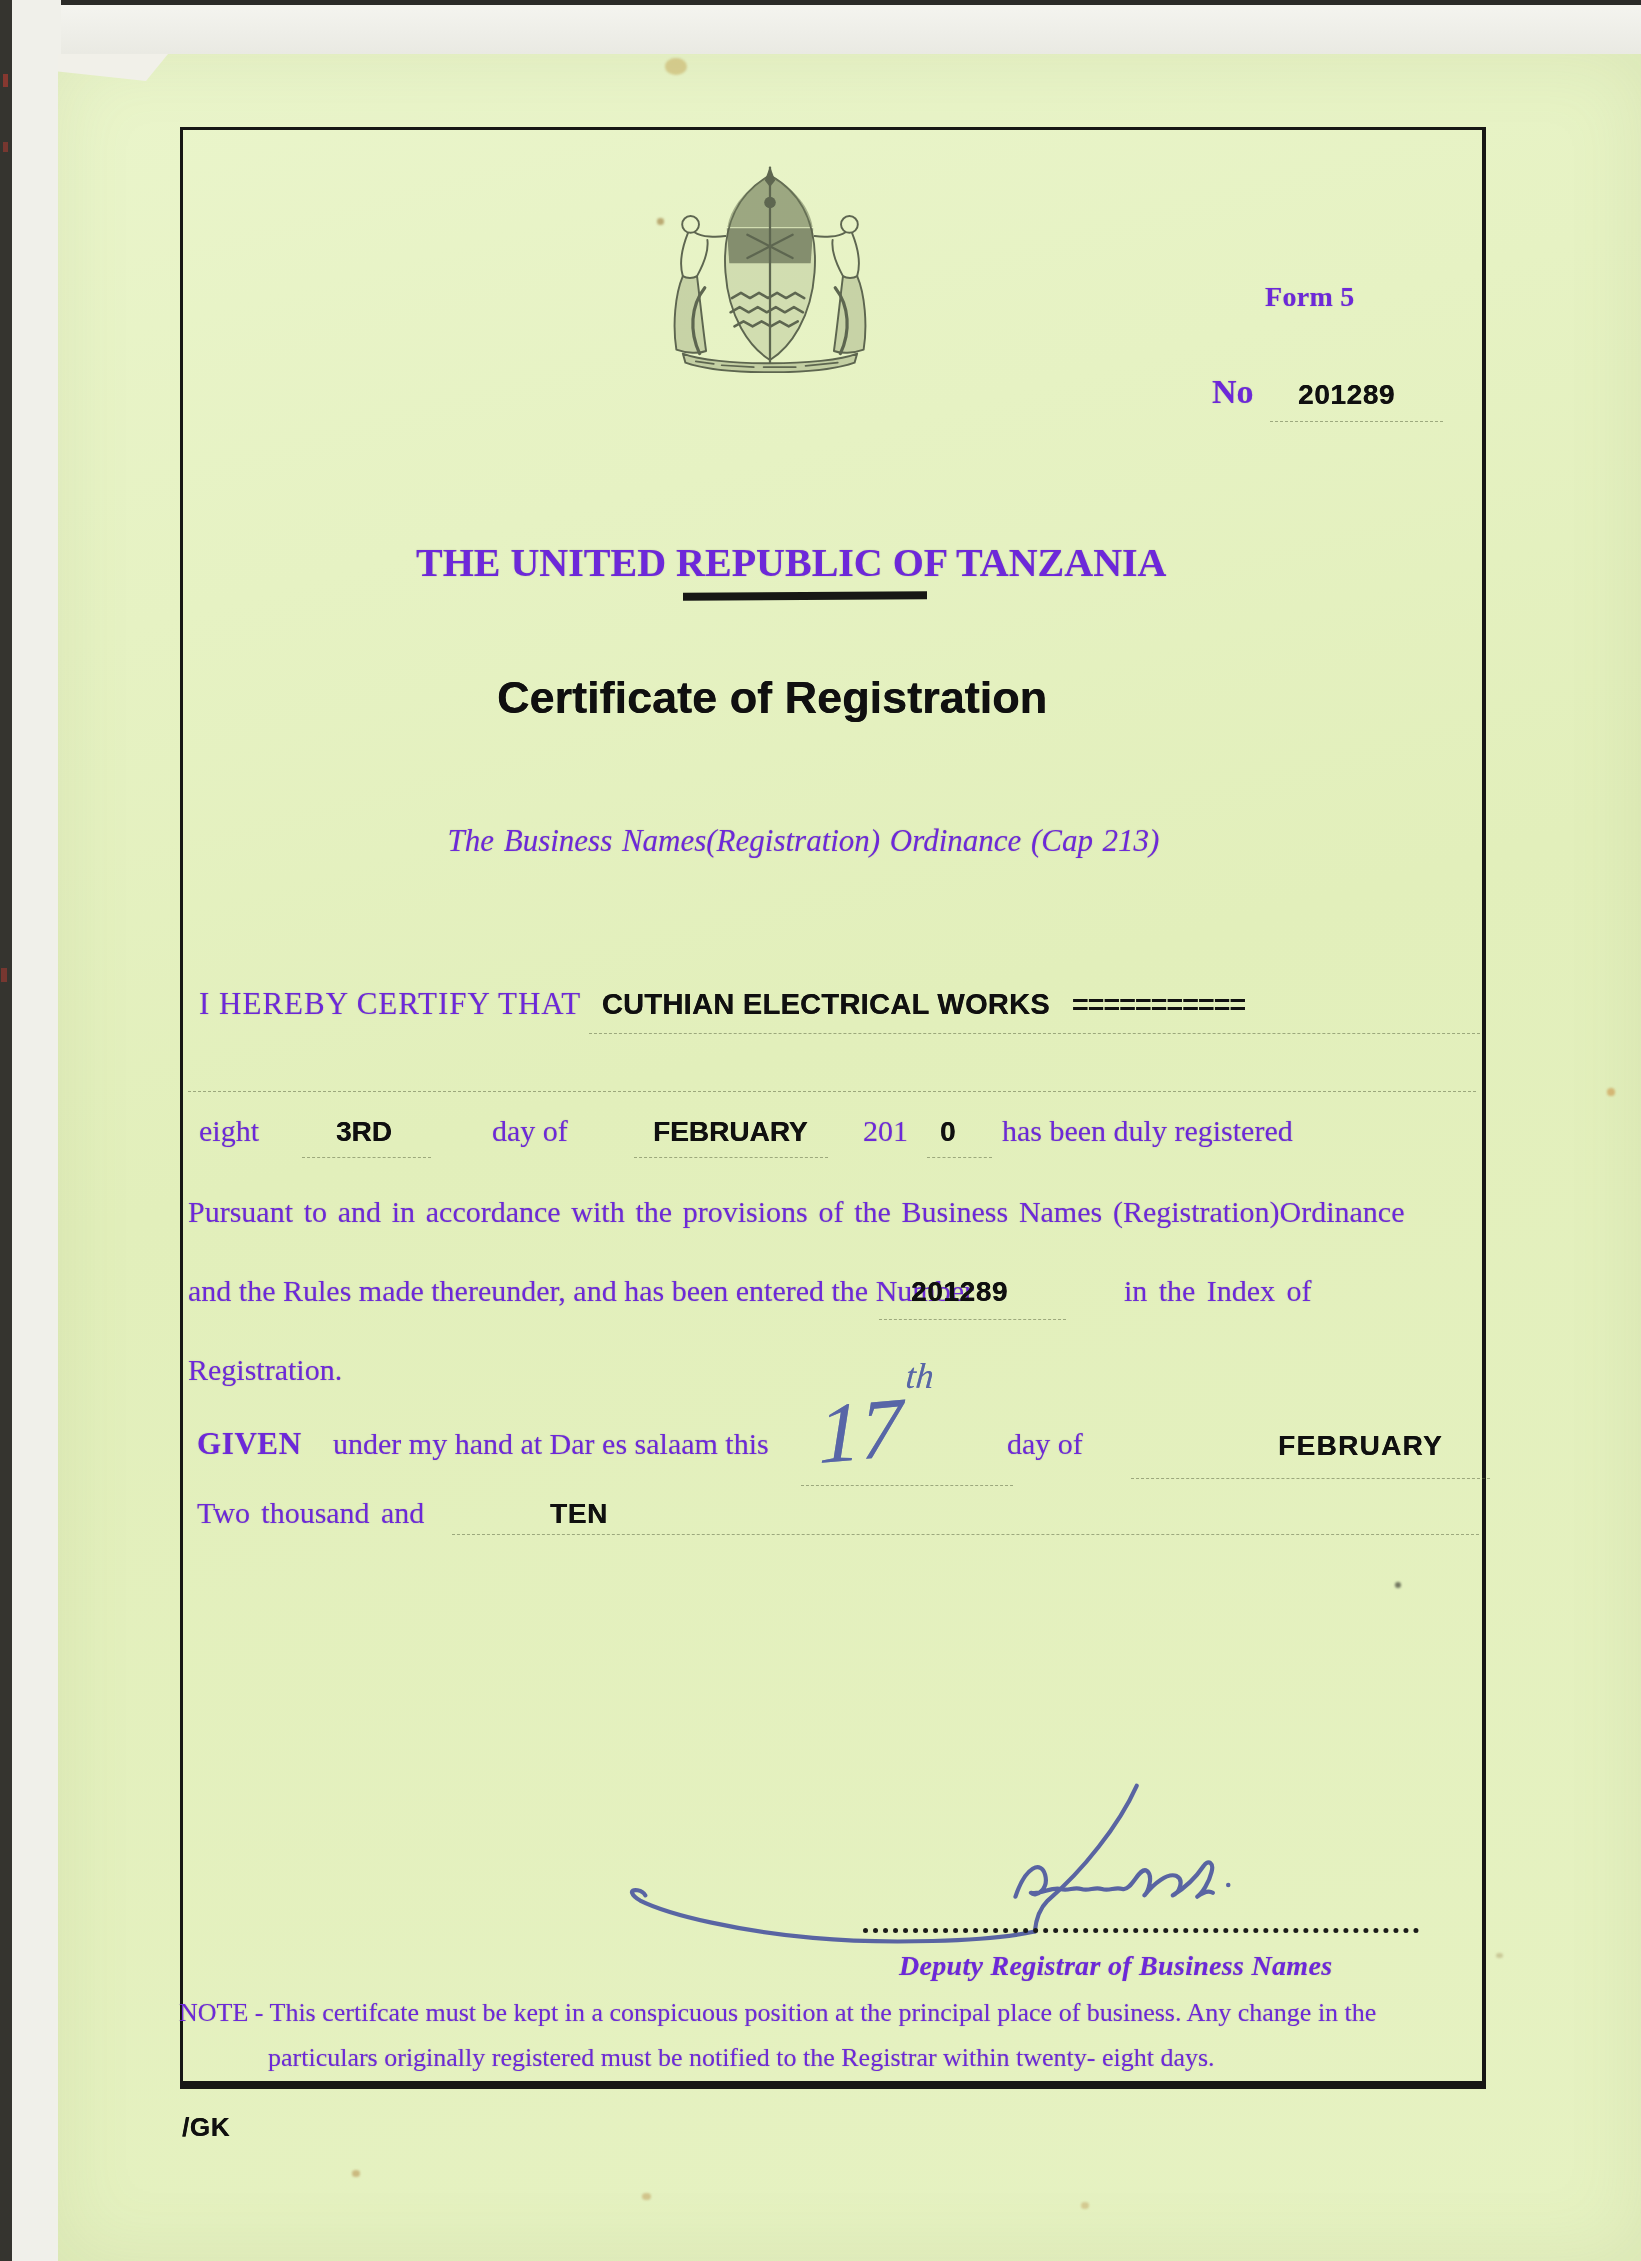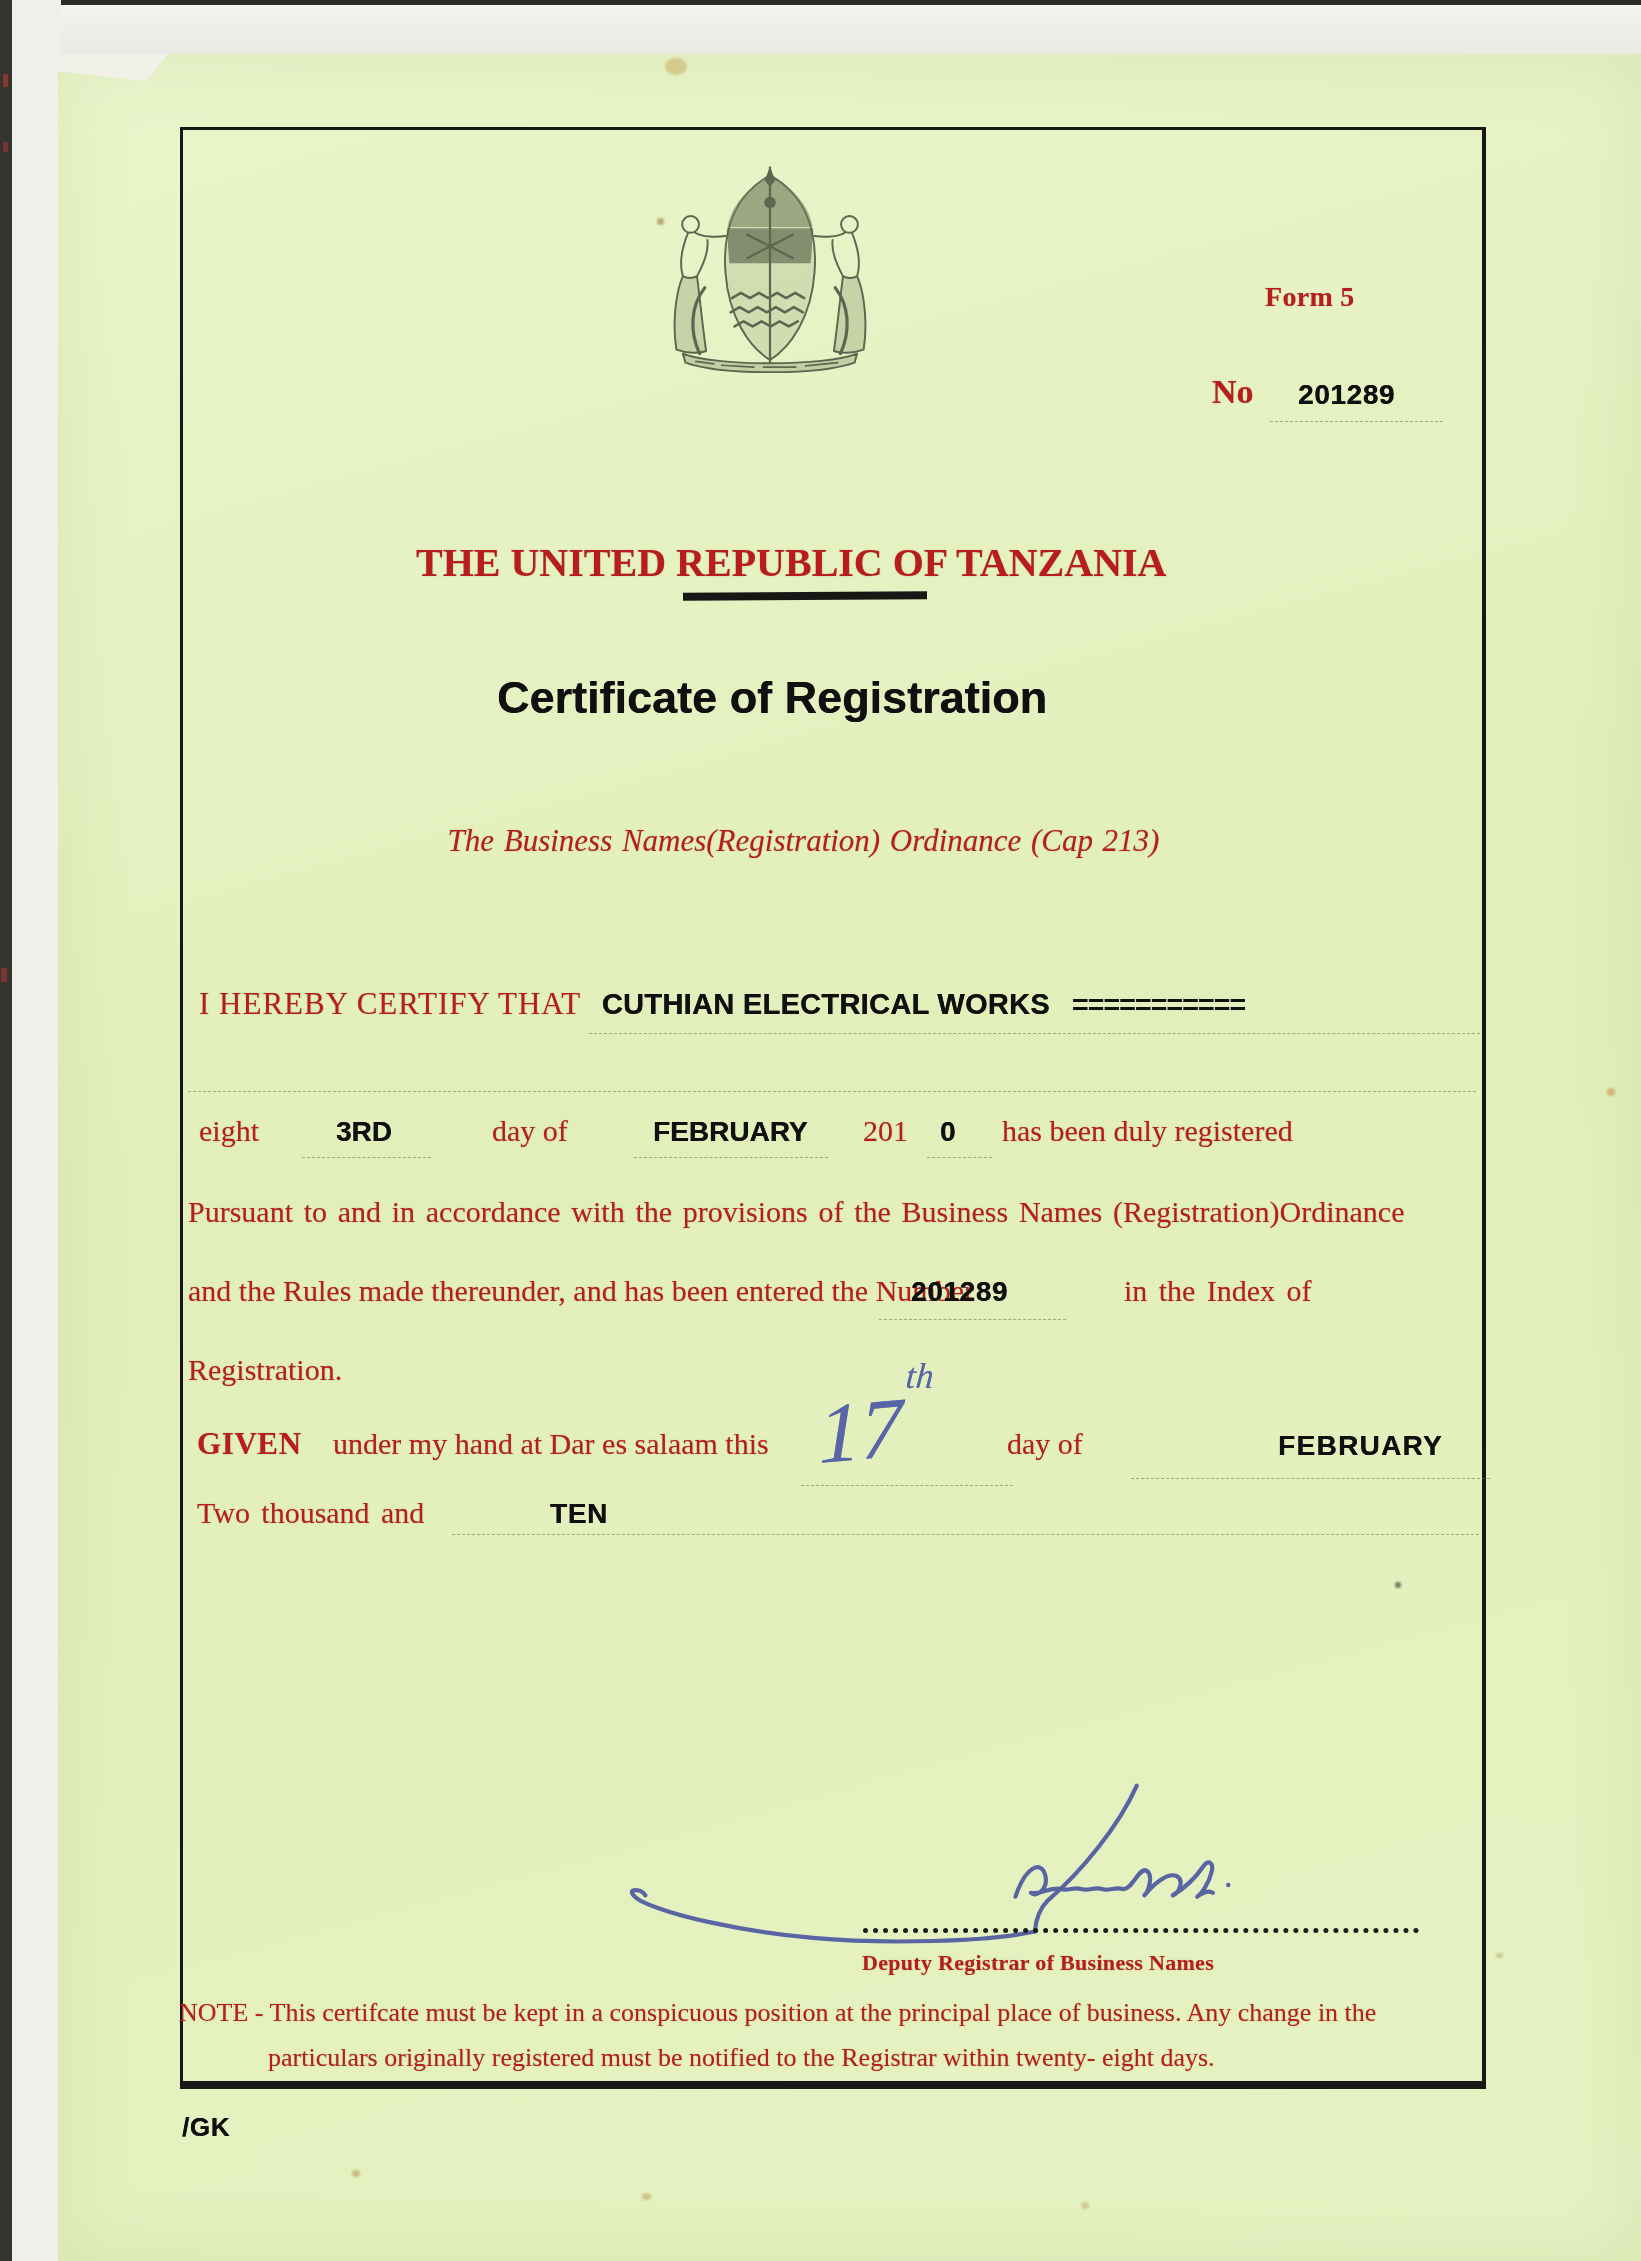--- a/index.html
+++ b/index.html
@@ -22,21 +22,21 @@
     box-shadow:inset 0 0 77px rgba(120,140,70,.12);
   }
   .torn-corner{left:58px;top:54px;width:110px;height:27px;background:#f1f0e9;
     clip-path:polygon(0 0,100% 0,80% 100%,0 65%);}
   
   .frame{
     left:180px;top:127px;width:1306px;height:1962px;box-sizing:border-box;
     border-style:solid;border-color:#171715;
     border-width:3.2px 4.5px 8.4px 3.2px;
   }
-  .ink{color:#b91c1c;text-shadow:0 0 1.3px rgba(30,30,25,.28);}
+  .ink{color:#6d28d9;text-shadow:0 0 1.3px rgba(30,30,25,.28);}
   .typed{font-family:"Liberation Sans","DejaVu Sans",sans-serif;font-weight:700;color:#101010;
          text-shadow:0.3px 0 0 currentColor;}
   .serif-b{font-weight:700;}
   .nowrap{white-space:nowrap;}
   .faint{height:3.2px;border-bottom:1.9px dashed rgba(98,110,72,.55);}
   .dotline{border-bottom:5.8px dotted #1c1c1a;}
   .speck{border-radius:50%;filter:blur(1px);}
   sup.hand{font-size:.42em;position:relative;top:-37px;left:3.9px;display:inline-block;transform:rotate(6deg);}
   .handwriting{
     font-style:italic;color:#4553a4;opacity:.88;font-size:85px;line-height:1;
@@ -147,21 +147,21 @@
   <svg viewBox="0 0 1330 290" width="858" height="187">
     <g stroke="#46519f" fill="none" stroke-width="6.5" stroke-linecap="round" stroke-linejoin="round" opacity="0.88">
       <path d="M832 26 C804 88 748 158 694 204 C684 214 676 230 674 252"></path>
       <path d="M644 198 C660 150 684 142 690 164 C696 186 676 200 668 192 C682 196 700 182 714 186 C726 190 734 182 746 186 C758 190 766 182 778 186 C790 190 798 182 810 186 C824 190 836 150 848 158 C858 166 850 190 844 196 C858 178 880 160 894 166 C906 172 898 192 888 196 C904 186 924 168 936 150 C944 140 952 146 948 160 C944 176 934 192 926 198 C934 192 944 188 950 192"></path>
       <path d="M674 252 C600 268 440 272 330 262 C220 252 110 228 62 204 C48 196 44 186 58 188 C64 189 68 192 70 196"></path>
       <circle cx="974" cy="180" r="3.5" fill="#46519f" stroke="none"></circle>
     </g>
   </svg>
 </div>
 <div class="abs dotline" style="left:863px;top:1905px;width:556px;height:23px;"></div>
-<div class="abs ink serif-b nowrap" style="left:862px;top:1950px;font-size:22px;letter-spacing:0.3px;">Deputy Registrar of Business Names</div>
+<div class="abs ink serif-b nowrap" style="left:899px;top:1950px;font-size:28px;font-style:italic;letter-spacing:0.3px;">Deputy Registrar of Business Names</div>
 
 <div class="abs ink nowrap" style="left:179px;top:1998px;font-size:26px;">NOTE - This certifcate must be kept in a conspicuous position at the principal place of business. Any change in the</div>
 <div class="abs ink nowrap" style="left:268px;top:2043px;font-size:26px;">particulars originally registered must be notified to the Registrar within twenty- eight days.</div>
 
 <div class="abs typed nowrap" style="left:182px;top:2112px;font-size:26px;letter-spacing:0.6px;">/GK</div>
 
 <div class="abs speck" style="left:665px;top:58px;width:22px;height:17px;background:rgba(187,148,58,.4);"></div>
 <div class="abs speck" style="left:657px;top:218px;width:6.5px;height:6.5px;background:rgba(150,110,45,.55);"></div>
 <div class="abs speck" style="left:1607px;top:1088px;width:7.7px;height:7.7px;background:rgba(200,130,50,.5);"></div>
 <div class="abs speck" style="left:1395px;top:1582px;width:5.8px;height:5.8px;background:rgba(40,40,35,.6);"></div>

